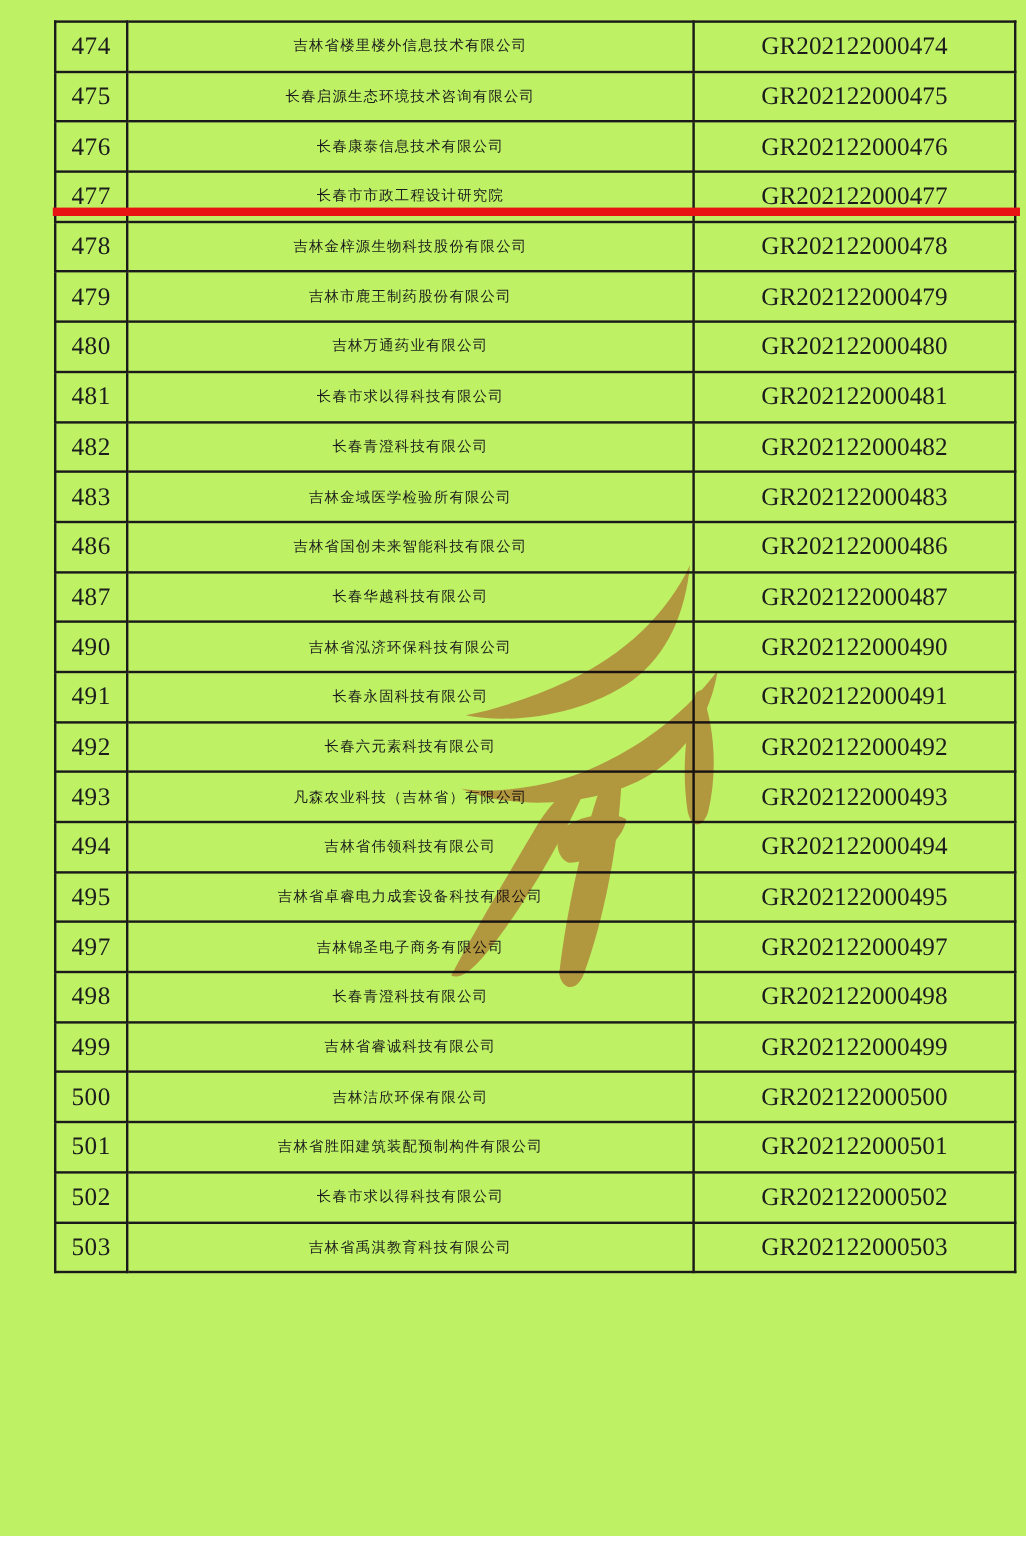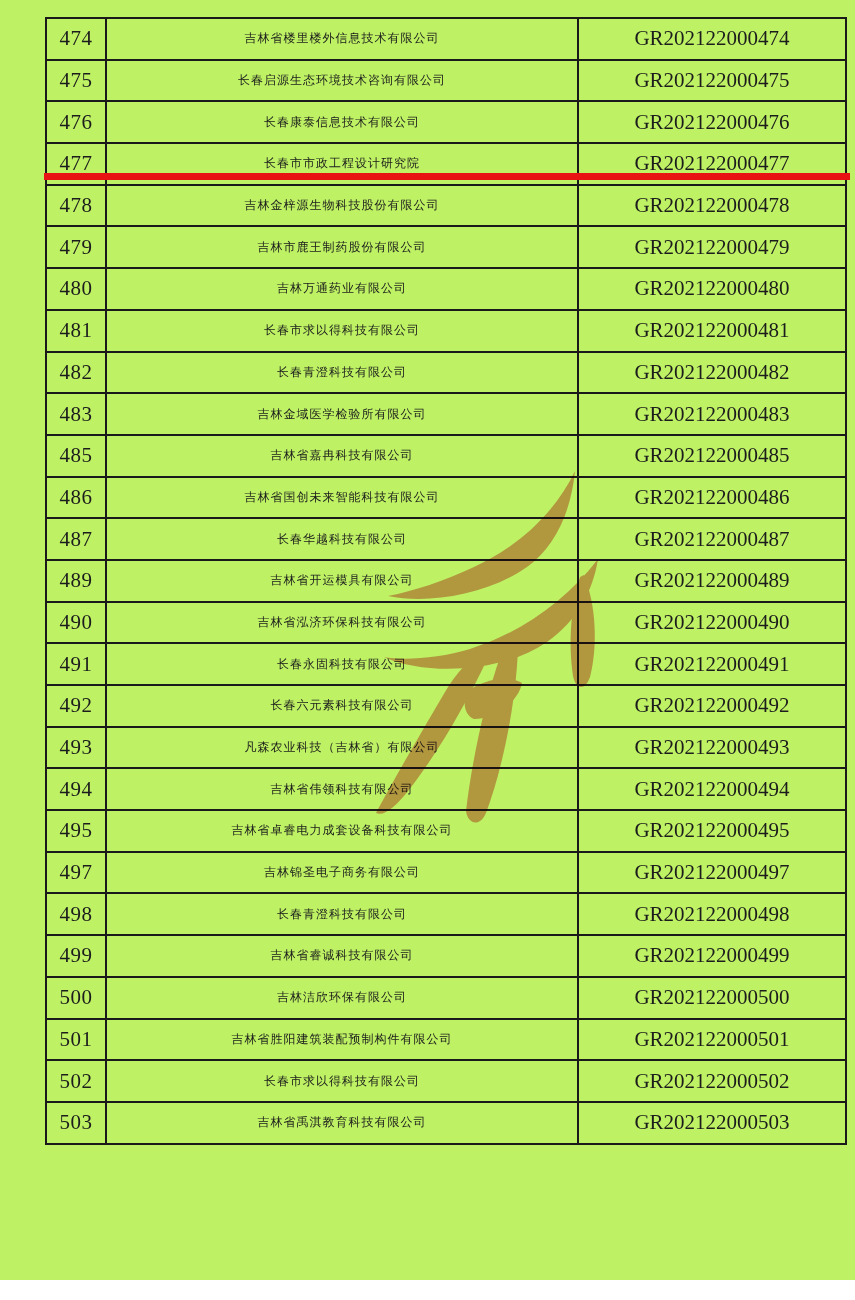--- a/index.html
+++ b/index.html
@@ -131,44 +131,34 @@
       <td class="col-code">GR202122000482</td>
     </tr>
 
     <tr>
       <td class="col-index">483</td>
       <td class="col-name">吉林金域医学检验所有限公司</td>
       <td class="col-code">GR202122000483</td>
     </tr>
 
 
-    <tr>
-      <td class="col-index">485</td>
-      <td class="col-name">吉林省嘉冉科技有限公司</td>
-      <td class="col-code">GR202122000485</td>
-    </tr>
 
     <tr>
       <td class="col-index">486</td>
       <td class="col-name">吉林省国创未来智能科技有限公司</td>
       <td class="col-code">GR202122000486</td>
     </tr>
 
     <tr>
       <td class="col-index">487</td>
       <td class="col-name">长春华越科技有限公司</td>
       <td class="col-code">GR202122000487</td>
     </tr>
 
 
-    <tr>
-      <td class="col-index">489</td>
-      <td class="col-name">吉林省开运模具有限公司</td>
-      <td class="col-code">GR202122000489</td>
-    </tr>
 
     <tr>
       <td class="col-index">490</td>
       <td class="col-name">吉林省泓济环保科技有限公司</td>
       <td class="col-code">GR202122000490</td>
     </tr>
 
     <tr>
       <td class="col-index">491</td>
       <td class="col-name">长春永固科技有限公司</td>

